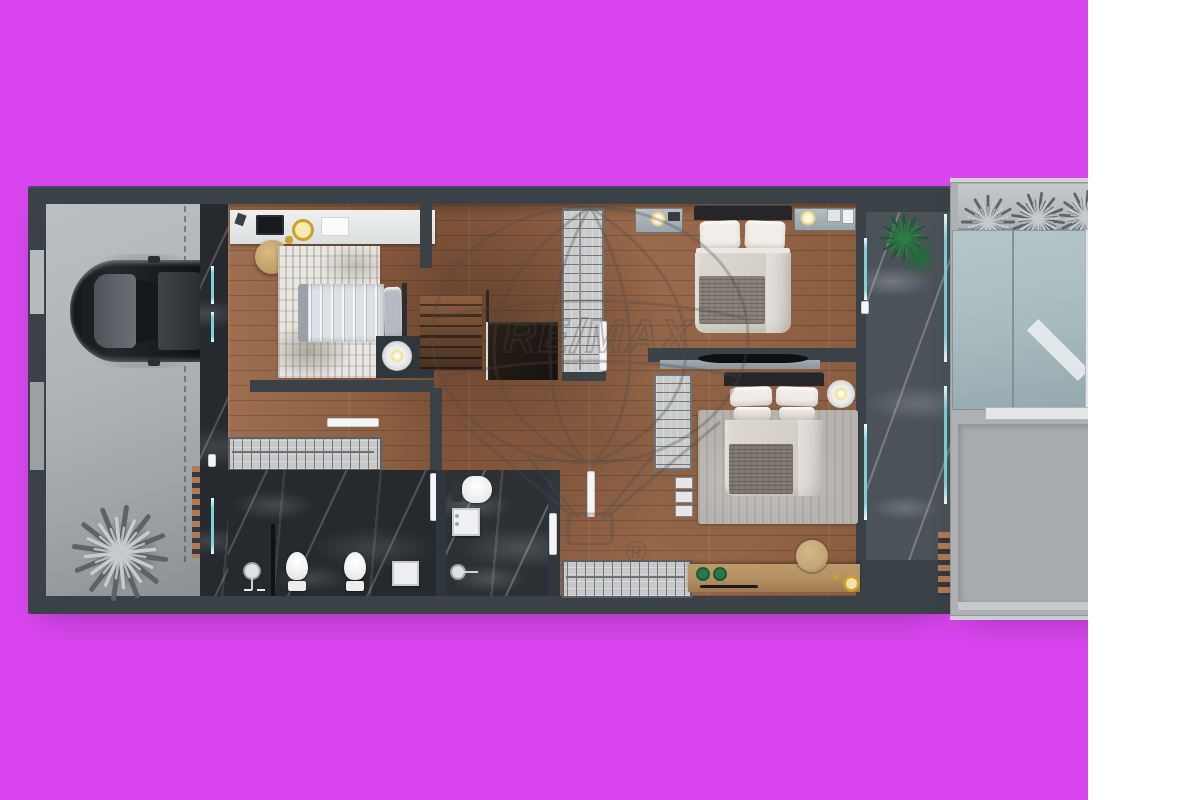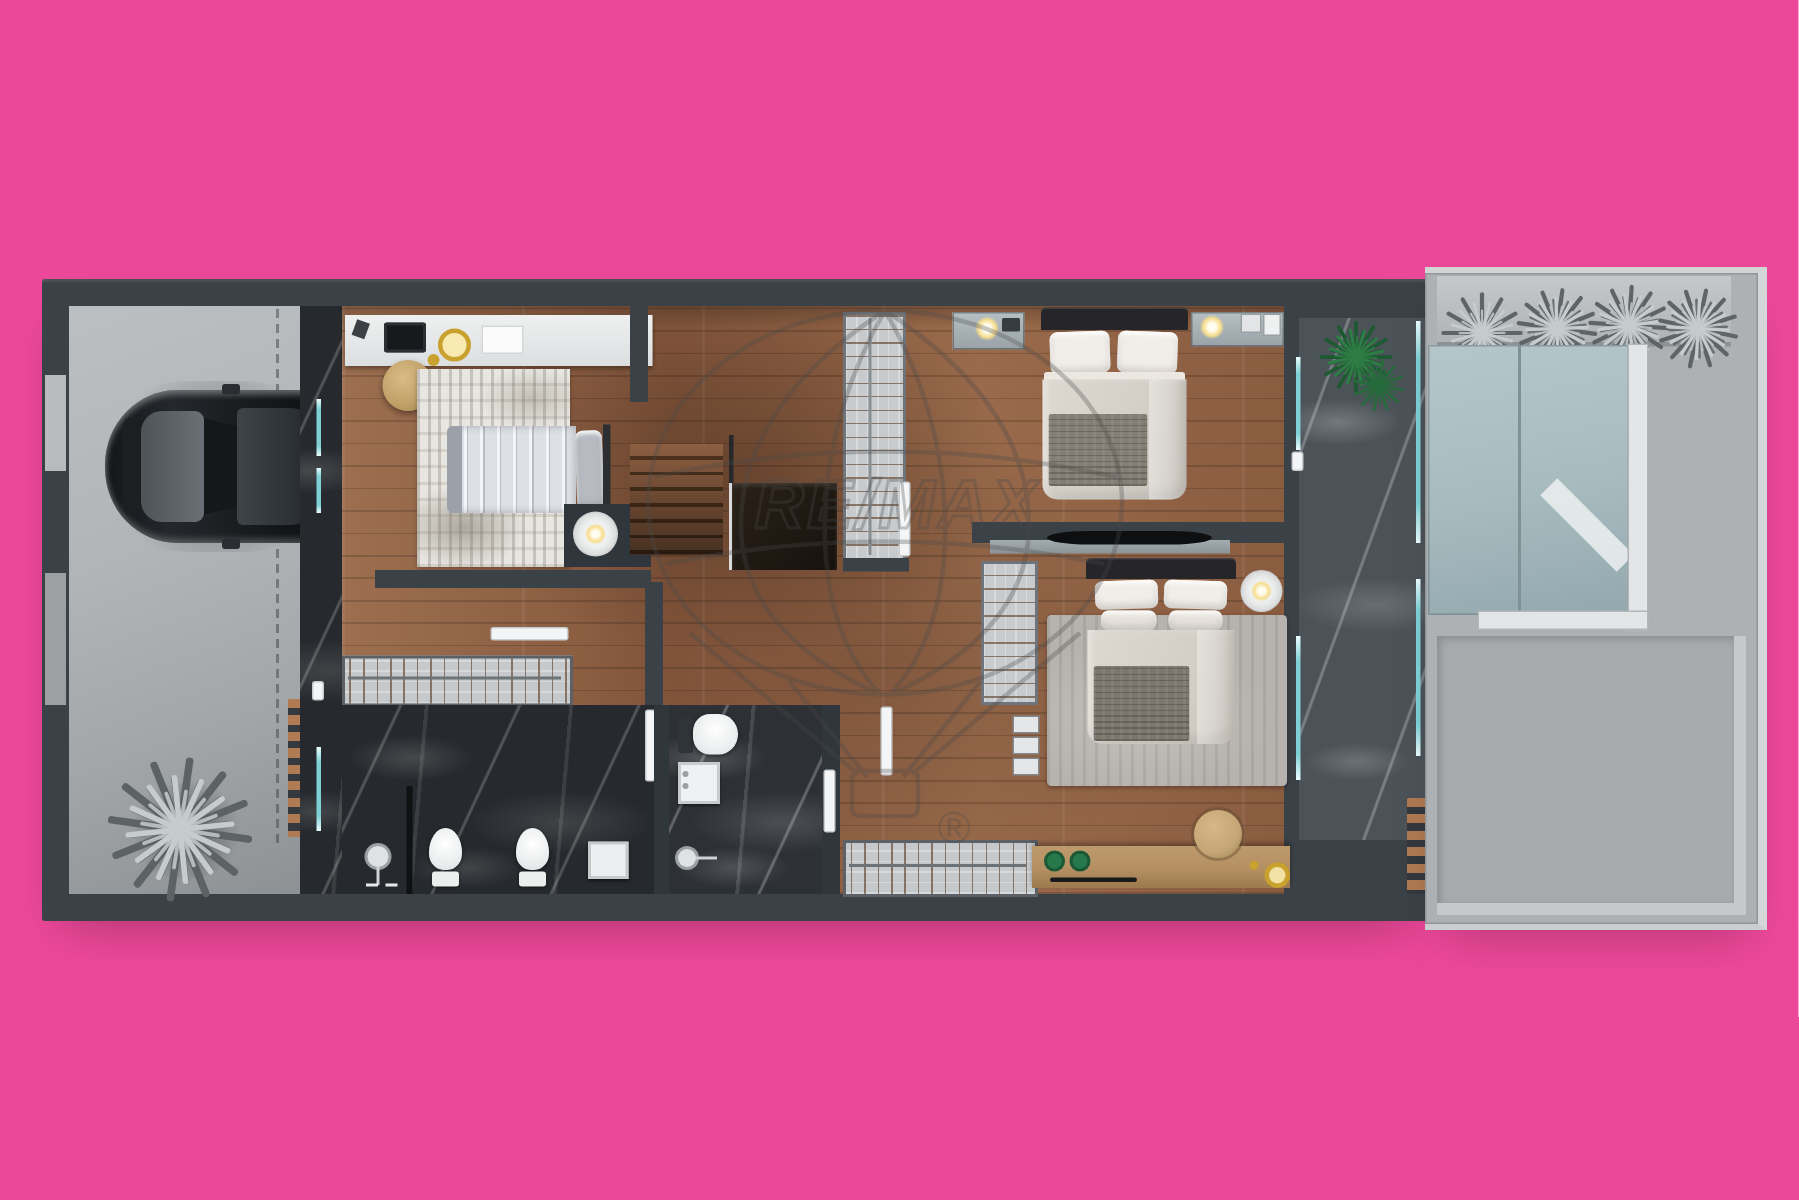--- a/index.html
+++ b/index.html
@@ -1,16 +1,16 @@
 <!DOCTYPE html>
 <html style="--wall: #3a4147; --wall-dark: #2f363c; --garage: #b2b5b7; --wood: #966748; --marble-dark: #26292d; --marble-balcony: #4b5359; --terrace: #aeb1b3; --skylight: #a7bbbf; --glass-teal: #7fd0d6; --rug-light: #e8e6e1; --rug-gray: #b6b2ad; --bedding: #efece7; --throw-gray: #847e75; --furniture-wood: #b48f62; --accent-green: #27794b; --accent-gold: #c9a12e; --plant-green: #2f7d46; --plant-silver: #c6cbcd; --watermark-gray: #4a4a4a;"><head>
 <meta charset="utf-8">
 <style>
   html,body{margin:0;padding:0;background:#fff;}
-  #stage{position:relative;width:1199px;height:800px;background:#ec4899;overflow:hidden;
+  #stage{position:relative;width:1088px;height:800px;background:#d946ef;overflow:hidden;
          font-family:"Liberation Sans",sans-serif;}
   .a{position:absolute;}
   
   .house{background:var(--wall,#3a4147);border-radius:2px;
          box-shadow:0 16px 30px -14px rgba(0,0,0,.28), inset 0 2px 0 rgba(255,255,255,.08);}
   .garage-floor{background:linear-gradient(160deg,#bcbfc1 0%,#b2b5b7 40%,#a3a6a8 70%,#8e9193 100%);}
   .wood{background-color:var(--wood,#966748);
     background-image:
       repeating-linear-gradient(0deg, rgba(0,0,0,.16) 0 1px, rgba(0,0,0,0) 1px 15px),
       repeating-linear-gradient(90deg, rgba(255,255,255,.06) 0 2px, rgba(255,255,255,0) 2px 120px),

